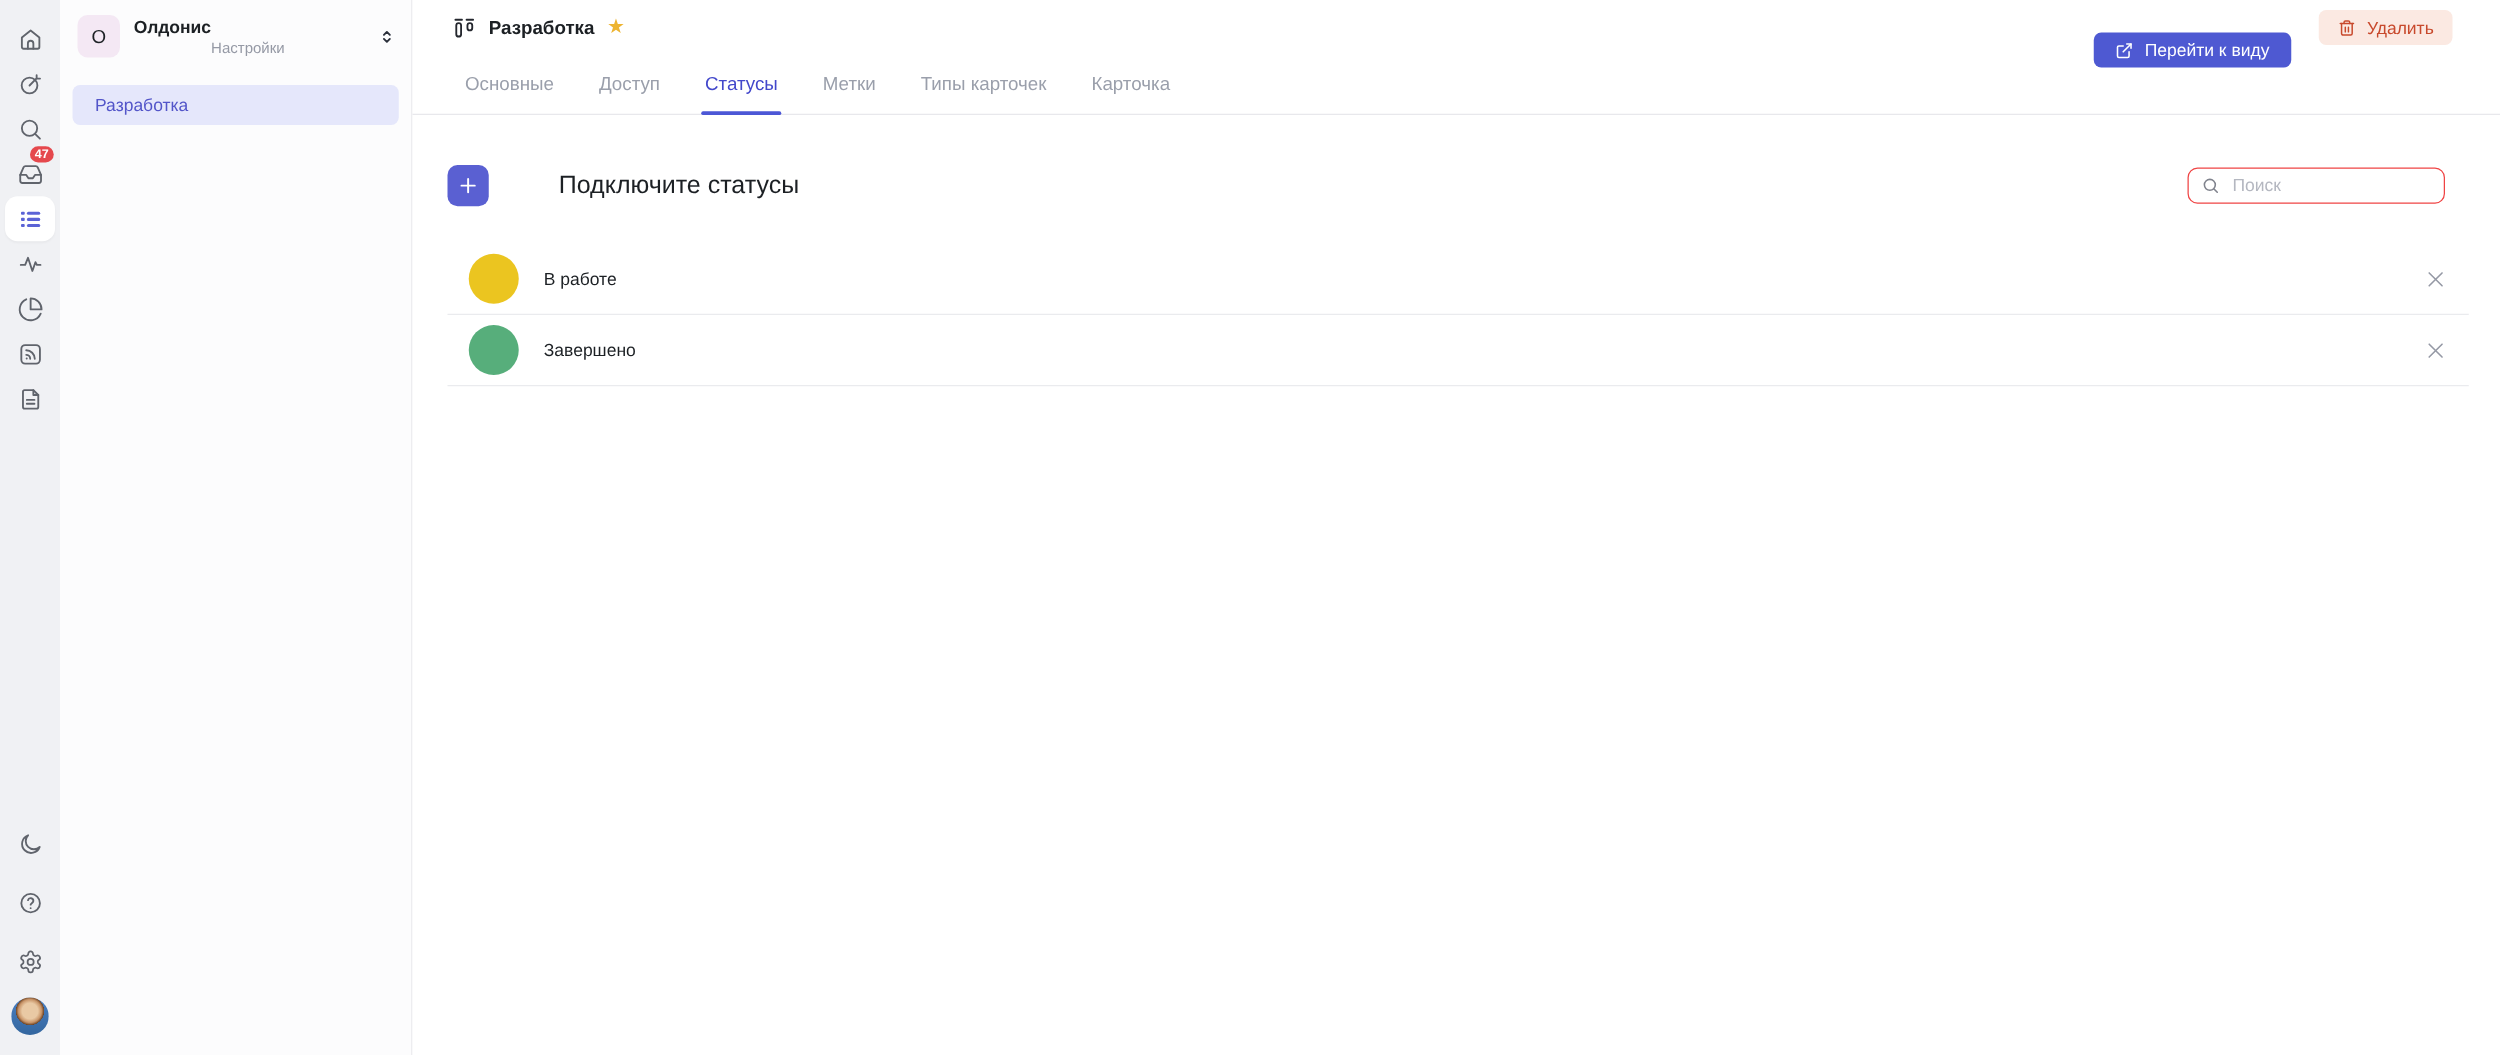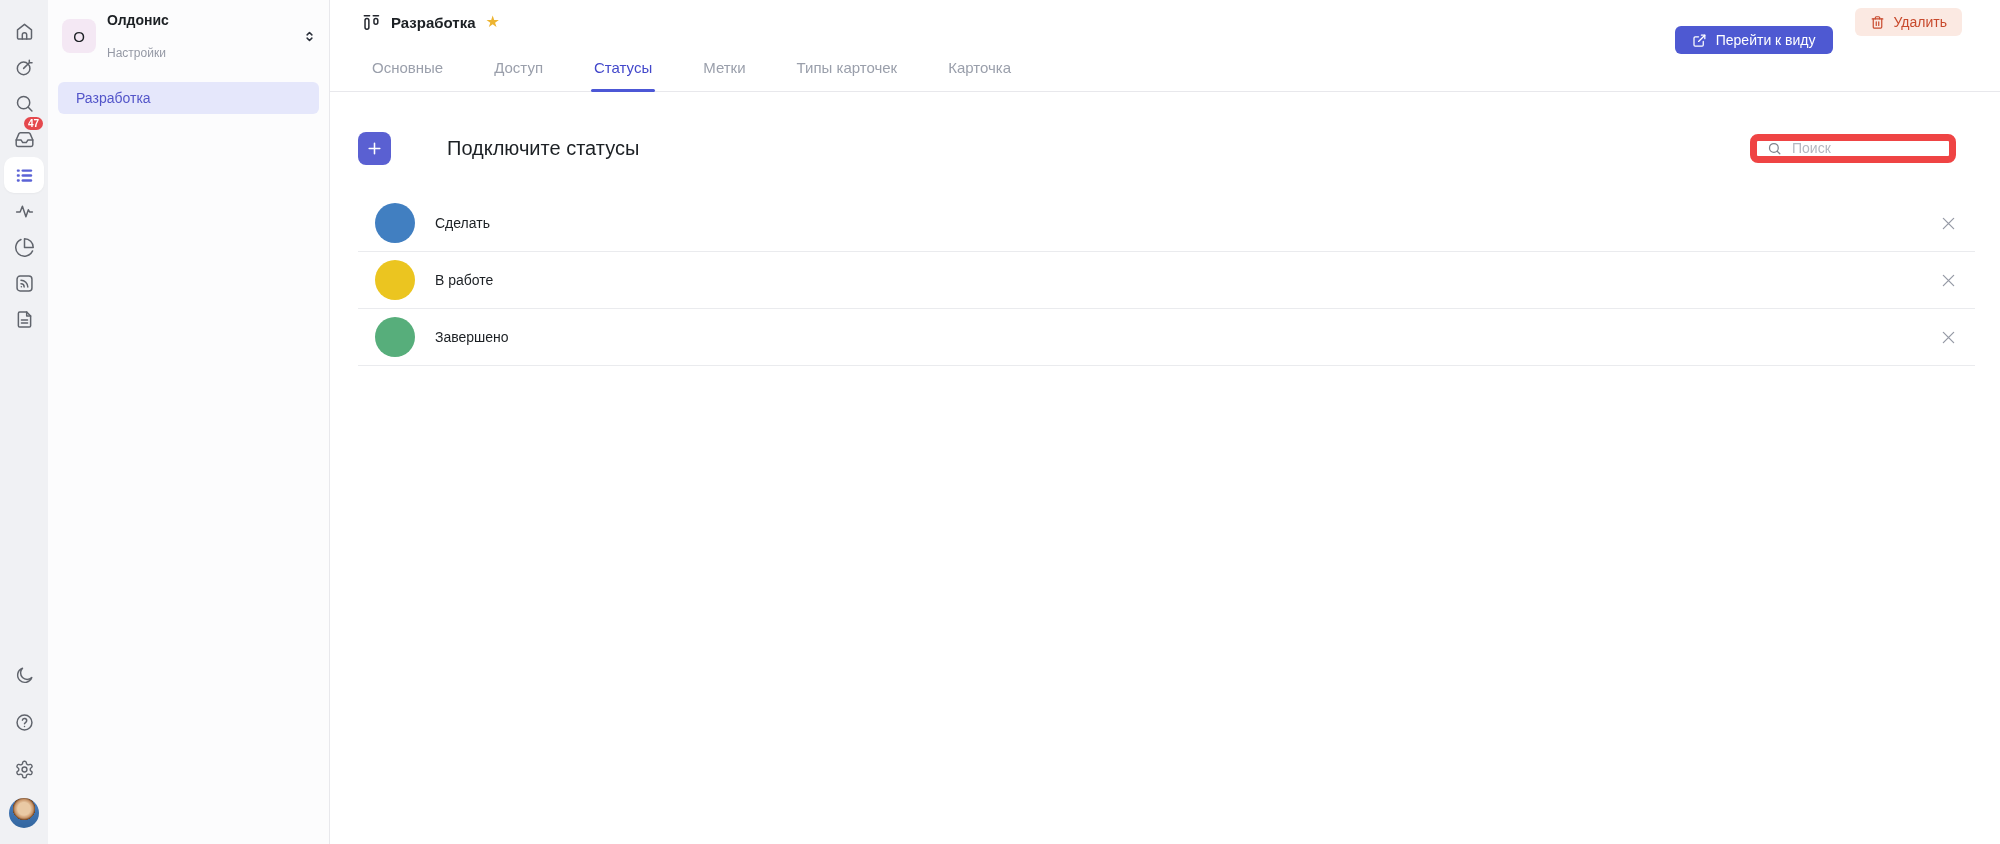--- a/index.html
+++ b/index.html
@@ -45,21 +45,21 @@
   .sidebar {
     width: 282px; flex-shrink: 0; background: #FCFCFD;
     border-right: 1px solid #E8E8EC; padding-top: 8px;
   }
   .ws-header { display: flex; align-items: center; gap: 11px; padding: 4px 12px 4px 14px; cursor: pointer; }
   .ws-avatar {
     width: 34px; height: 34px; border-radius: 8px; background: #F4E8F4;
     display: flex; align-items: center; justify-content: center;
     font-size: 15px; color: #1C2024;
   }
-  .ws-meta { display: flex; flex-direction: column; }
+  .ws-meta { display: flex; flex-direction: row; }
   .ws-name { font-size: 14px; font-weight: 700; color: #1C2024; }
   .ws-sub { font-size: 12px; color: #9599A5; margin-top: 18px; }
   .ws-chevron { margin-left: auto; color: #2A2F3A; display: flex; }
   .ws-chevron svg { width: 15px; height: 15px; }
 
   .side-menu { margin-top: 18px; padding: 0 10px; }
   .side-item {
     height: 32px; border-radius: 6px; display: flex; align-items: center;
     padding: 0 18px; font-size: 14px; color: #1C2024; cursor: pointer;
   }
@@ -79,21 +79,21 @@
   .main-title { font-size: 15px; font-weight: 700; color: #1C2024; }
   .star { color: #EDB431; font-size: 16px; margin-left: 10px; line-height: 1; }
   .header-actions { margin-left: auto; display: flex; align-items: center; gap: 22px; }
   .btn { border: none; cursor: pointer; display: flex; align-items: center; gap: 9px;
          height: 28px; border-radius: 6px; font-size: 14px; font-family: inherit; }
   .btn svg { width: 15px; height: 15px; }
   .btn-primary { background: #4E59D2; color: #ffffff; padding: 0 17px; margin-top: 36px; }
   .btn-danger  { background: #FBE9E2; color: #C8492C; padding: 0 15px; }
 
   .tabs {
-    display: flex; align-items: center; gap: 51px;
+    display: flex; align-items: center; gap: 36px;
     height: 48px; padding: 0 30px 0 42px;
     border-bottom: 1px solid #E8E8EC;
   }
   .tab { font-size: 15px; color: #9A9FAB; cursor: pointer; position: relative;
          height: 100%; display: flex; align-items: center; }
   .tab.active { color: #4348CB; }
   .tab.active::after {
     content: ""; position: absolute; left: -3px; right: -3px; bottom: -1px;
     height: 3px; border-radius: 2px; background: #4C57D6;
   }
@@ -101,21 +101,21 @@
   .content { padding: 28px 25px 0 28px; }
   .content-top { display: flex; align-items: center; gap: 36px; }
   .add-btn {
     width: 33px; height: 33px; border-radius: 8px; border: none; cursor: pointer;
     background: #5A60D2; color: #fff; display: flex; align-items: center; justify-content: center;
   }
   .add-btn svg { width: 17px; height: 17px; }
   .content-heading { font-size: 20px; font-weight: 500; color: #1C2024; margin-left: 20px; }
   .search {
     margin-left: auto; margin-right: 19px; width: 206px; height: 29px;
-    border: 7px solid #ef4444; border-radius: 8px; background: #fff;
+    border: 1px solid #ef4444; border-radius: 8px; background: #fff;
     display: flex; align-items: center; gap: 8px; padding: 0 10px;
   }
   .search svg { width: 15px; height: 15px; color: #80838D; flex-shrink: 0; }
   .search input {
     border: none; outline: none; background: transparent; width: 100%;
     font-size: 14px; font-family: inherit; color: #1C2024;
   }
   .search input::placeholder { color: #B4B7C0; }
 
   .table { margin-top: 19px; }
@@ -302,31 +302,20 @@
           <svg viewBox="0 0 24 24" fill="none" stroke="currentColor" stroke-width="2" stroke-linecap="round">
               <circle cx="11" cy="11" r="7"></circle>
               <path d="m16.3 16.3 4.2 4.2"></path>
             </svg>
           <input type="text" placeholder="Поиск" style="">
         </div>
       </div>
 
       <div class="table">
         <div id="rows">
-  <div class="trow">
-    <div class="col-color">
-      <span class="dot" style="background: rgb(65, 127, 193);"></span>
-    </div>
-    <div class="row-name">Сделать</div>
-    <button class="row-close">
-      <svg viewBox="0 0 24 24" fill="none" stroke="currentColor" stroke-width="1.6" stroke-linecap="round">
-                  <path d="M5.5 5.5l13 13M18.5 5.5l-13 13"></path>
-                </svg>
-    </button>
-  </div>
 
   <div class="trow">
     <div class="col-color">
       <span class="dot" style="background: rgb(235, 197, 32);"></span>
     </div>
     <div class="row-name">В работе</div>
     <button class="row-close">
       <svg viewBox="0 0 24 24" fill="none" stroke="currentColor" stroke-width="1.6" stroke-linecap="round">
                   <path d="M5.5 5.5l13 13M18.5 5.5l-13 13"></path>
                 </svg>

